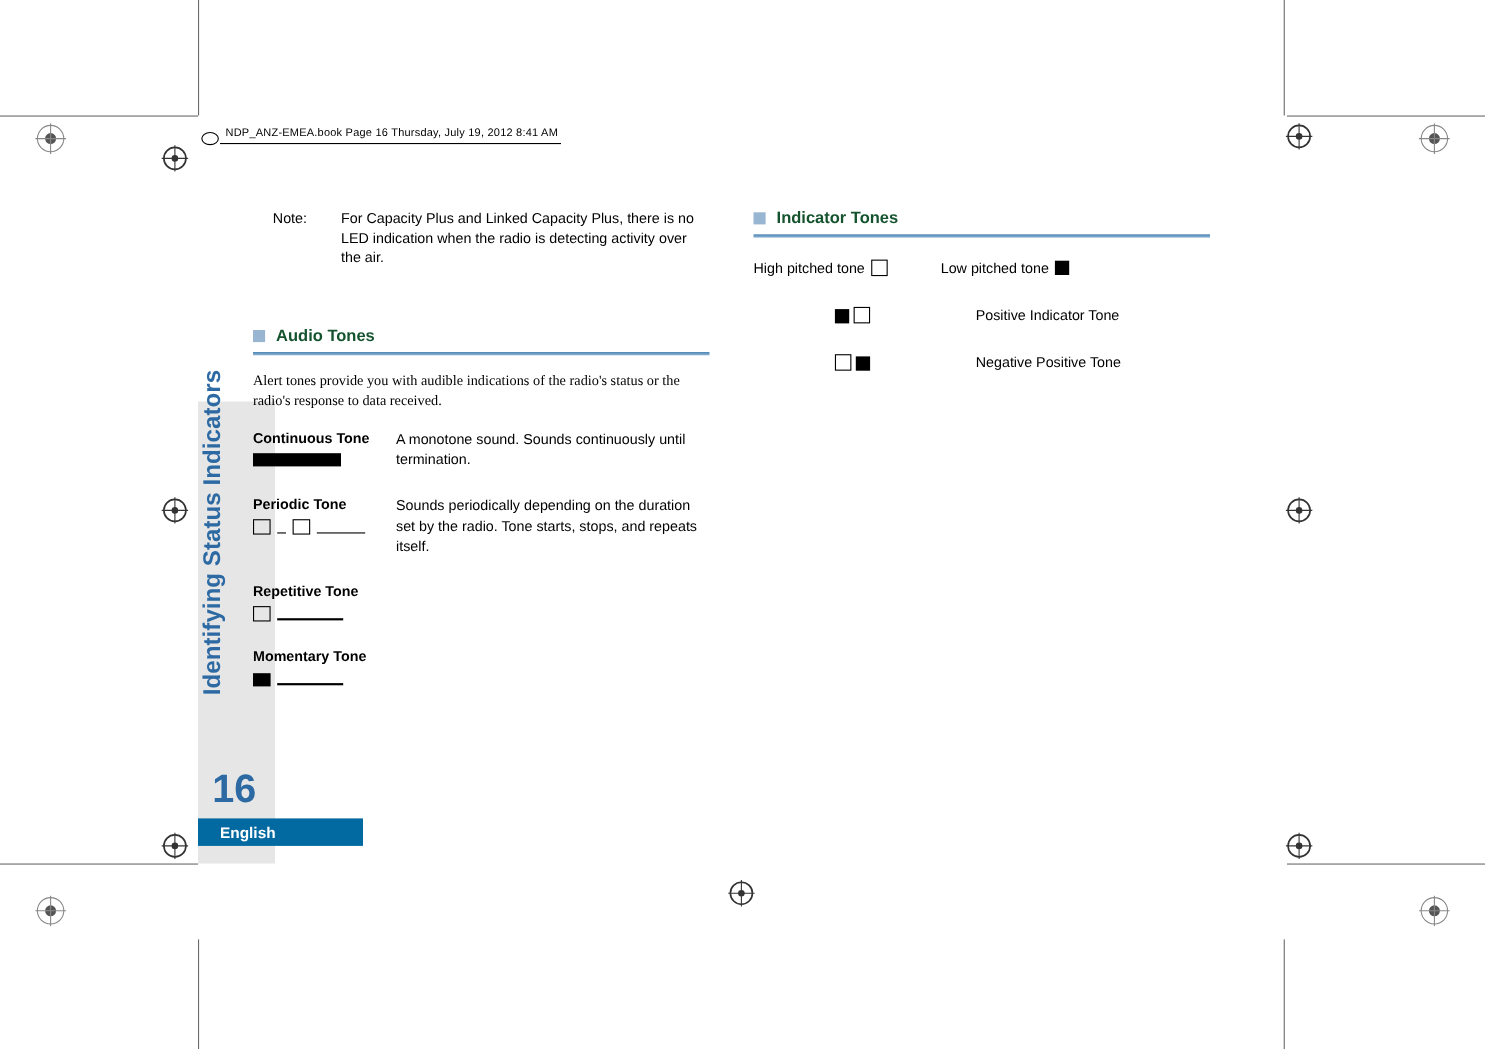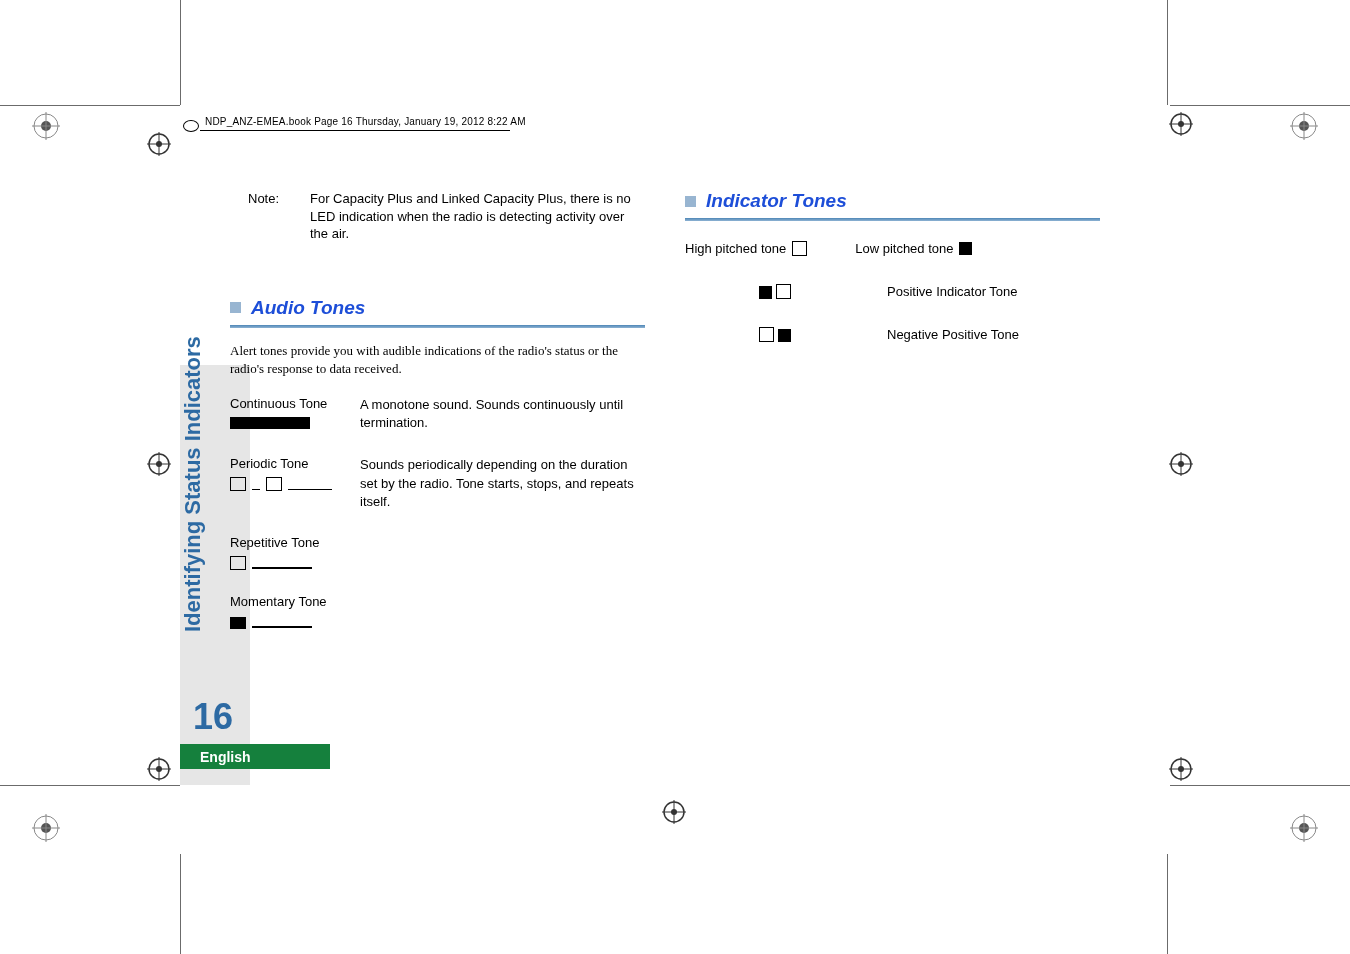--- a/index.html
+++ b/index.html
@@ -65,32 +65,32 @@
   .section-title {
     display: flex;
     align-items: center;
     gap: 10px;
     margin-top: 54px;
   }
   .section-title .sq {
     width: 11px; height: 11px; background: #98b5d1;
   }
   .section-title .txt {
-    font-size: 19px; font-weight: bold; color: #1d4ed8; font-style: italic;
+    font-size: 15px; font-weight: bold; color: #14532d;
   }
   .section-rule {
     height: 3px;
     background: linear-gradient(#4d86b6,#8fb3d3);
     margin-top: 6px;
   }
   .para { font-size: 13px; line-height: 1.4; margin-top: 14px; font-family: Liberation Serif, serif; }
   .tone-table { margin-top: 18px; font-size: 13px; }
   .tone-row { display: flex; margin-bottom: 24px; }
   .tone-left { width: 130px; flex: none; }
-  .tone-left .tname { font-weight: normal; }
+  .tone-left .tname { font-weight: bold; }
   .tone-left .tgraph { margin-top: 6px; height: 14px; width: 110px; }
   .tone-desc { flex: 1; line-height: 1.4; }
 
   
   .bar-cont { height: 12px; background:#000; width: 80px; }
   .bar-periodic { display:flex; align-items:flex-end; gap:6px; }
   .bar-periodic .box { width:14px; height:12px; border:1.5px solid #000; }
   .bar-periodic .line { width:44px; height:1.5px; background:#000; margin-bottom:1px;}
   .bar-repet { display:flex; align-items:flex-end; gap:6px; }
   .bar-repet .box { width:14px; height:12px; border:1.5px solid #000; }
@@ -137,21 +137,21 @@
     font-size: 36px;
     font-weight: bold;
     color: #2d6aa3;
   }
   .lang-bar {
     position: absolute;
     left: 180px;
     top: 744px;
     width: 130px;
     height: 25px;
-    background: #15803d;
+    background: #0369a1;
     color: #fff;
     font-weight: bold;
     font-size: 14px;
     display: flex;
     align-items: center;
     padding-left: 20px;
   }
 
 </style>
 </head>
@@ -251,21 +251,21 @@
   <svg viewBox="0 0 28 28">
       <circle cx="14" cy="14" r="10" fill="none" stroke="#333" stroke-width="1.5"></circle>
       <line x1="14" y1="2" x2="14" y2="26" stroke="#333"></line>
       <line x1="2" y1="14" x2="26" y2="14" stroke="#333"></line>
       <circle cx="14" cy="14" r="3" fill="#333"></circle>
     </svg>
 </div>
 
 <div class="header-oval"></div>
 <div class="header-line"></div>
-<div class="header-text">NDP_ANZ-EMEA.book  Page 16  Thursday, January 19, 2012  8:22 AM</div>
+<div class="header-text">NDP_ANZ-EMEA.book  Page 16  Thursday, July 19, 2012  8:41 AM</div>
 
 <div class="sidebar"></div>
 <div class="sidebar-text">Identifying Status Indicators</div>
 <div class="page-num">16</div>
 <div class="lang-bar">
     <span>English</span>
   </div>
 
 <div class="content">
   <div class="two-col">

